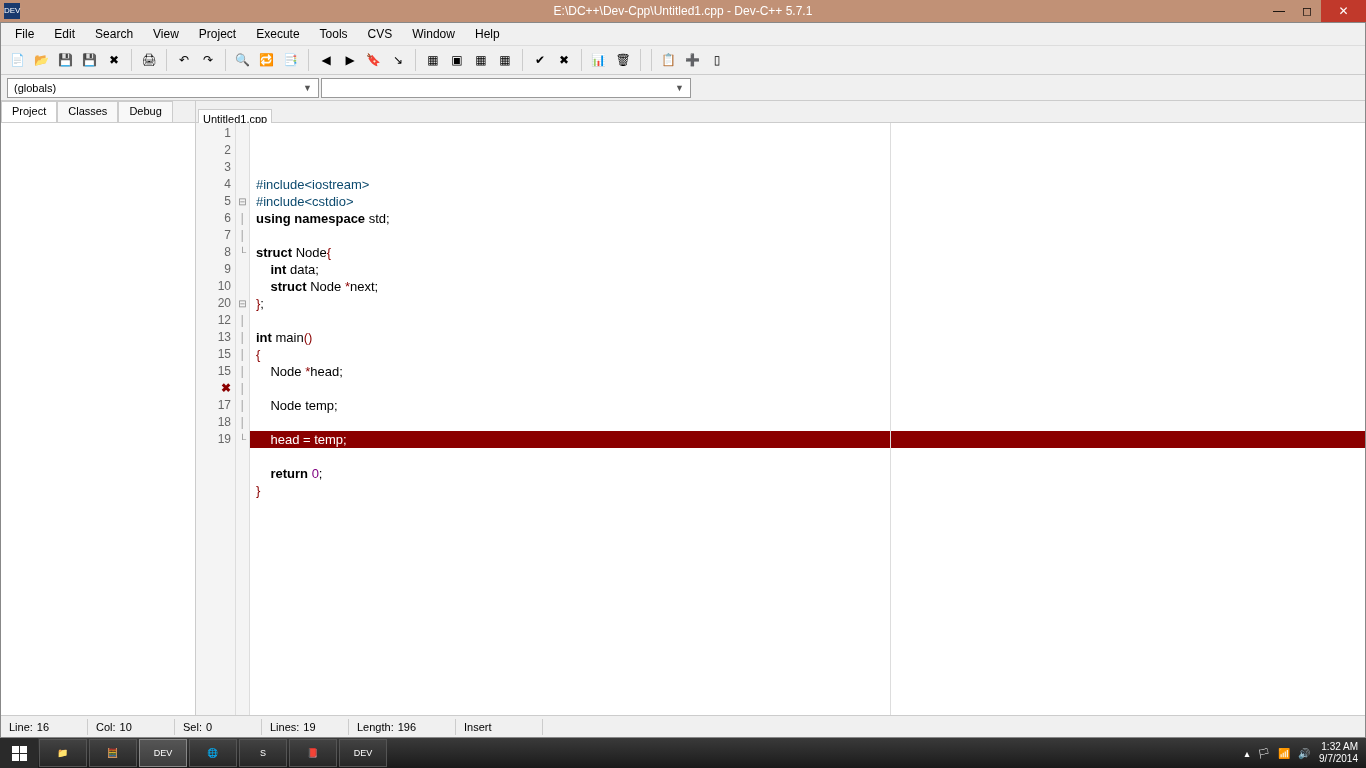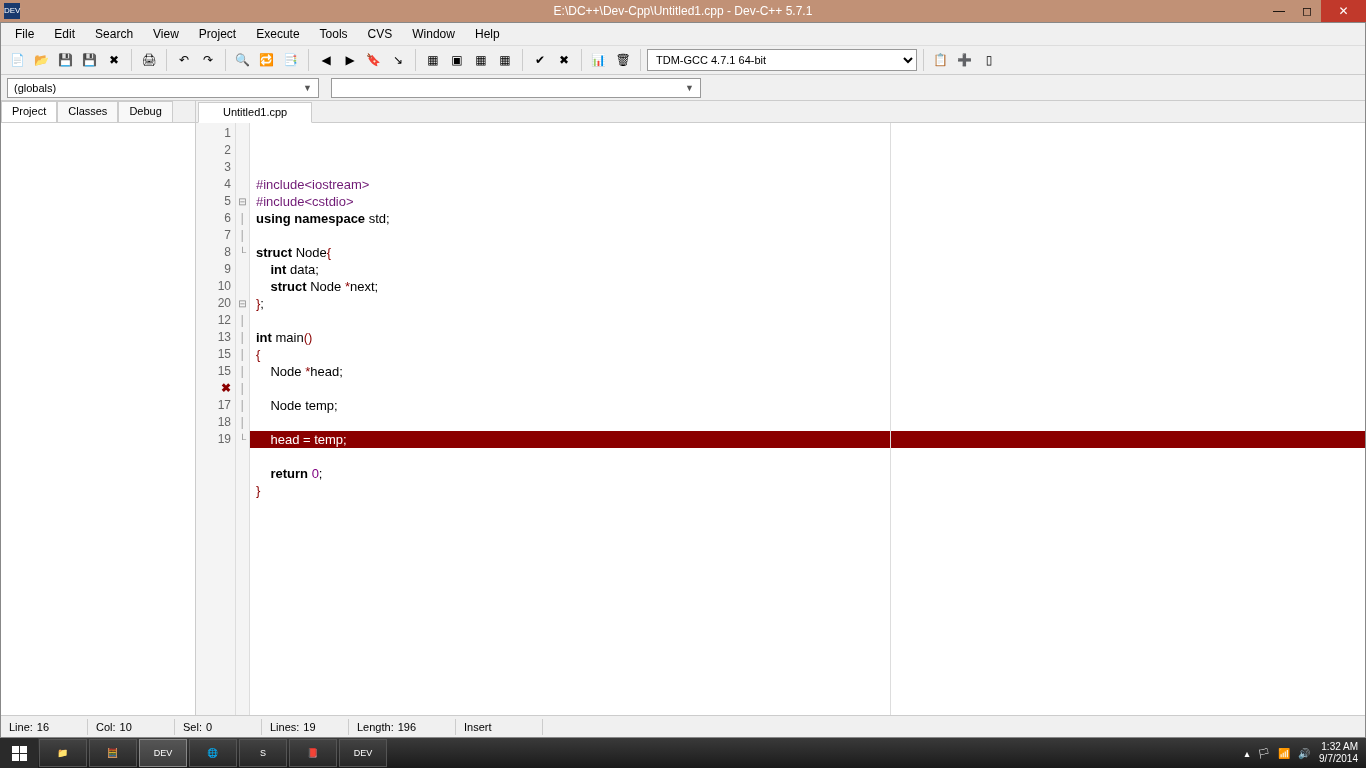--- a/index.html
+++ b/index.html
@@ -15,46 +15,46 @@
 .app-area { flex: 1; background: #f0f0f0; display: flex; flex-direction: column; border: 1px solid #888; }
 
 .menubar { height: 22px; background: #f0f0f0; display: flex; align-items: center; padding: 0 4px; font-size: 12px; }
 .menubar span { padding: 2px 10px; cursor: pointer; }
 
 .toolbar { height: 30px; background: #f0f0f0; border-top: 1px solid #ddd; border-bottom: 1px solid #ccc; display: flex; align-items: center; padding: 0 6px; gap: 2px; }
 .tb-btn { width: 22px; height: 22px; border: 1px solid transparent; display: flex; align-items: center; justify-content: center; cursor: pointer; font-size: 12px; }
 .tb-sep { width: 1px; height: 22px; background: #ccc; margin: 0 4px; }
 .tb-combo { height: 22px; border: 1px solid #999; background: #fff; font-size: 11px; padding: 0 4px; }
 
-.toolbar2 { height: 26px; background: #f0f0f0; border-bottom: 1px solid #ccc; display: flex; align-items: center; padding: 0 6px; gap: 12px; }
+.toolbar2 { height: 26px; background: #f0f0f0; border-bottom: 1px solid #ccc; display: flex; align-items: center; padding: 0 6px; gap: 2px; }
 .combo2 { height: 20px; border: 1px solid #999; background: #fff; font-size: 11px; font-family: monospace; padding: 0 6px; display: flex; align-items: center; justify-content: space-between; }
 .combo2 .arrow { font-size: 9px; color: #555; }
 
 .main-area { flex: 1; display: flex; background: #f0f0f0; }
 
 .sidebar { width: 195px; background: #f0f0f0; border-right: 1px solid #ccc; display: flex; flex-direction: column; }
 .side-tabs { height: 22px; display: flex; border-bottom: 1px solid #ccc; font-size: 11px; }
 .side-tab { padding: 3px 10px; border: 1px solid #ccc; border-bottom: none; background: #f8f8f8; cursor: pointer; }
 .side-tab.active { background: #fff; }
 .side-content { flex: 1; background: #fff; }
 
 .editor-area { flex: 1; display: flex; flex-direction: column; }
 .file-tabs { height: 22px; display: flex; border-bottom: 1px solid #ccc; font-size: 11px; padding-left: 2px; }
-.file-tab { padding: 3px 24px; border: 1px solid #ccc; background: #fff; cursor: pointer; border-bottom: 1px solid #fff; position: relative; top: 1px; }
+.file-tab { padding: 3px 4px; border: 1px solid #ccc; background: #fff; cursor: pointer; border-bottom: 1px solid #fff; position: relative; top: 8px; }
 
 .code-editor { flex: 1; display: flex; background: #fff; font-family: Consolas, "Courier New", monospace; font-size: 13px; position: relative; }
 .gutter { width: 40px; background: #f4f4f4; border-right: 1px solid #ddd; text-align: right; padding-right: 4px; color: #666; font-size: 12px; line-height: 17px; padding-top: 2px; }
 .fold-gutter { width: 14px; background: #f4f4f4; border-right: 1px solid #ddd; line-height: 17px; padding-top: 2px; font-size: 10px; text-align: center; color: #888; }
 .code-content { flex: 1; line-height: 17px; padding-top: 2px; white-space: pre; position: relative; }
 .code-line { height: 17px; padding-left: 6px; }
 .code-line.error { background: #8b0000; color: #fff; }
 .ruler { position: absolute; left: 640px; top: 0; bottom: 0; width: 1px; background: #ddd; }
 
 .kw { color: #000; font-weight: bold; }
-.pp { color: #701a75; }
+.pp { color: #0c4a6e; }
 .num { color: #800080; }
 .op { color: #8b0000; }
 .br { color: #8b0000; }
 
 .statusbar { height: 22px; background: #f0f0f0; border-top: 1px solid #ccc; display: flex; align-items: center; font-size: 11px; padding: 0 8px; gap: 8px; }
 .sb-item { display: flex; gap: 4px; min-width: 70px; }
 .sb-sep { width: 1px; height: 16px; background: #ccc; }
 
 .taskbar { height: 30px; background: linear-gradient(#3a3a3a, #1a1a1a); display: flex; align-items: center; padding: 0; }
 .start-btn { width: 38px; height: 30px; display: flex; align-items: center; justify-content: center; background: #2a2a2a; cursor: pointer; }
@@ -120,23 +120,20 @@
     <div class="tb-btn">▣</div>
     <div class="tb-btn">▦</div>
     <div class="tb-btn">▦</div>
     <div class="tb-sep"></div>
     <div class="tb-btn">✔</div>
     <div class="tb-btn">✖</div>
     <div class="tb-sep"></div>
     <div class="tb-btn">📊</div>
     <div class="tb-btn">🗑</div>
     <div class="tb-sep"></div>
-    <select class="tb-combo" style="width:270px">
-      <option>TDM-GCC 4.7.1 64-bit</option>
-    </select>
     <div class="tb-sep"></div>
     <div class="tb-btn">📋</div>
     <div class="tb-btn">➕</div>
     <div class="tb-btn">▯</div>
   </div>
 
   <div class="toolbar2">
     <div class="combo2" style="width:312px">
       <span>(globals)</span>
         <span class="arrow">▼</span>

